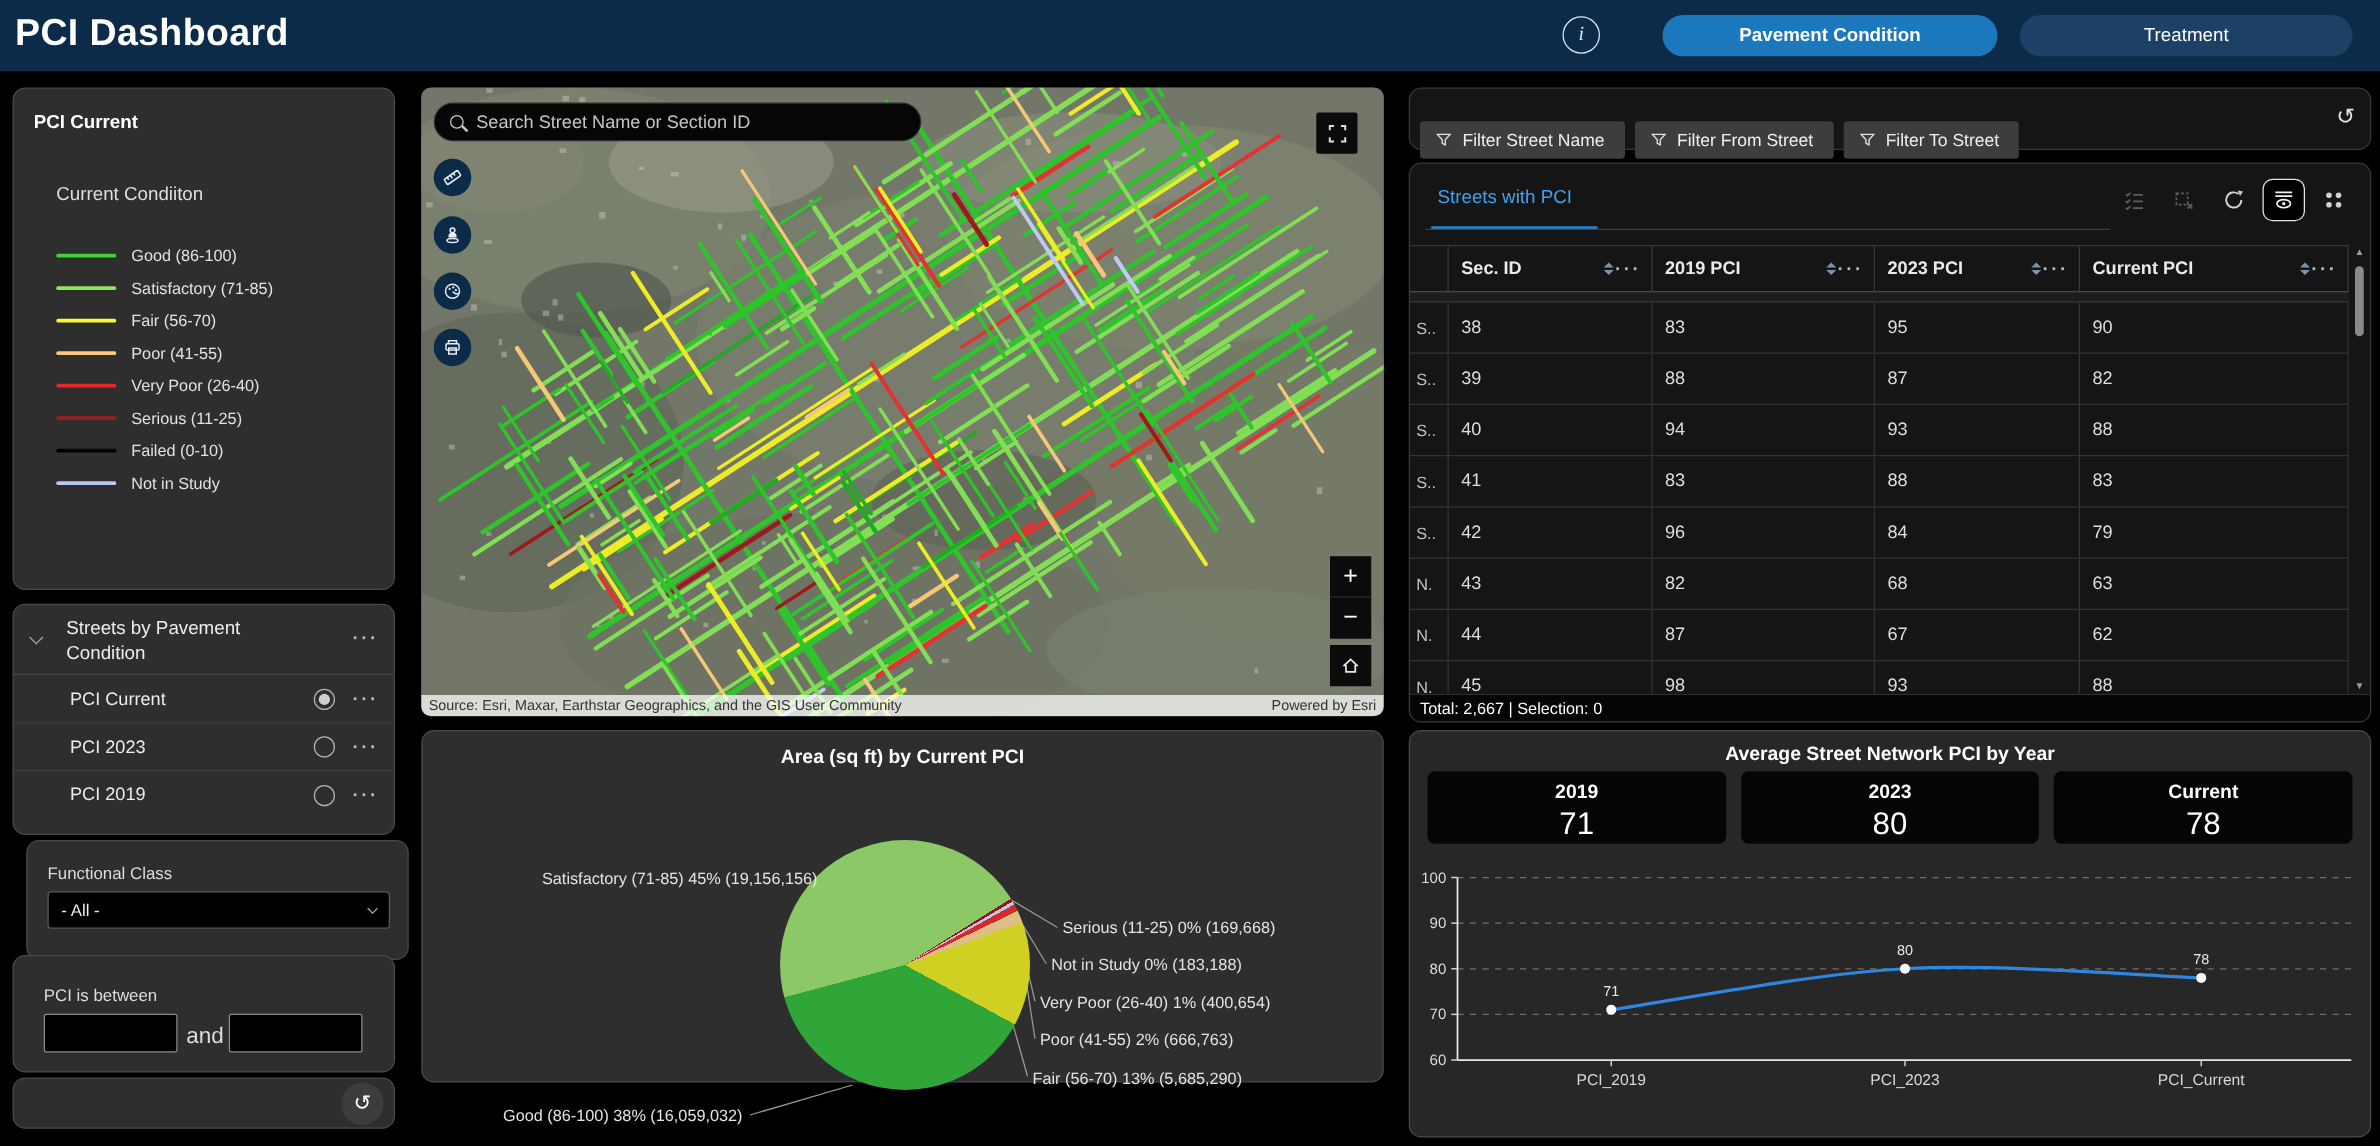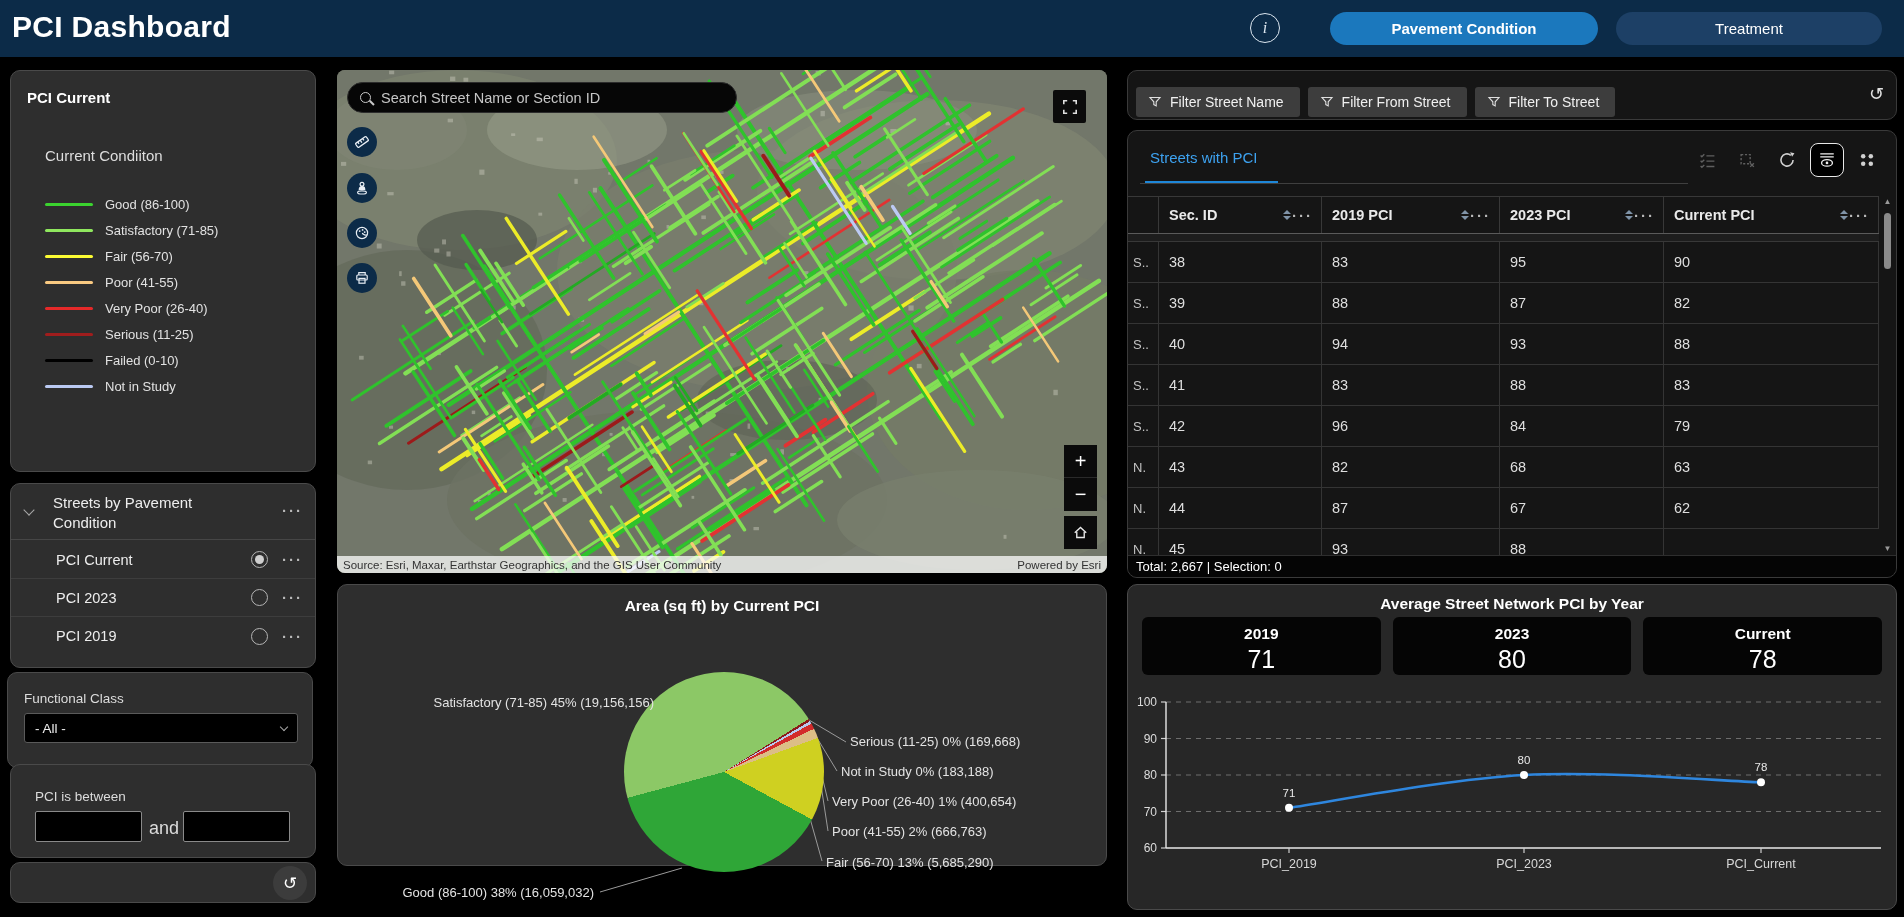--- a/index.html
+++ b/index.html
@@ -77,21 +77,21 @@
     color:#333; font-size:11.5px; display:flex; align-items:center; padding:0 6px; justify-content:space-between; }
 
   
   .pie-panel-title { position:absolute; left:0; right:0; top:12px; text-align:center; color:#fff;
     font-size:15.5px; font-weight:bold; }
   #pie { position:absolute; left:286px; top:87px; width:200px; height:200px; border-radius:50%; cursor:pointer; }
   .pie-lbl { position:absolute; color:#e3e3e3; font-size:13px; white-space:nowrap; }
   #pie-lines { position:absolute; left:0; top:0; pointer-events:none; }
 
   
-  .fbar { display:flex; align-items:center; padding:16px 8px; }
+  .fbar { display:flex; align-items:center; padding:26px 8px; }
   .fbtn { height:30px; background:#3d3d3d; border-radius:3px; color:#f0f0f0; font-size:14px;
     display:flex; align-items:center; padding:0 16px 0 12px; margin-right:8px; cursor:pointer; }
   .fbtn svg { margin-right:8px; }
   .fbar-reset { position:absolute; right:12px; top:12px; color:#e0e0e0; font-size:18px; cursor:pointer; }
 
   
   .tbl-tabrow { position:absolute; left:0; top:0; right:0; height:54px; }
   .tbl-tab { position:absolute; left:22px; top:18px; color:#3da2f0; font-size:15px; cursor:pointer; }
   .tab-underline { position:absolute; left:17px; top:50px; width:133px; height:3px; background:#1e87d8; }
   .tab-baseline { position:absolute; left:12px; top:52px; width:548px; height:1px; background:#3f3f3f; }
@@ -201,21 +201,21 @@
           <span class="dots">···</span>
         </div>
         <div class="sbc-row">
           <span class="lbl">PCI 2019</span>
           <span class="radio"></span>
           <span class="dots">···</span>
         </div>
       </div>
   </div>
 
-  <div class="panel" style="left:7px;top:672px;width:306px;height:96px;">
+  <div class="panel" style="left:21px;top:672px;width:306px;height:96px;">
     <div class="fc-label">Functional Class</div>
     <div class="fc-select">
       <span>- All -</span>
       <span class="chev"></span>
     </div>
   </div>
 
   <div class="panel" style="left:10px;top:764px;width:306px;height:94px;">
     <div class="pb-label">PCI is between</div>
     <input class="pb-input" style="left: 24px;" value="">
@@ -818,20 +818,21 @@
         <div class="tr trow">
           <div class="td name">N.</div>
           <div class="td">44</div>
           <div class="td">87</div>
           <div class="td">67</div>
           <div class="td">62</div>
         </div>
         <div class="tr trow">
           <div class="td name">N.</div>
           <div class="td">45</div>
+          <div class="td">98</div>
           <div class="td">93</div>
           <div class="td">88</div>
         </div>
       </div>
     <div class="vscroll">
       <span class="arr" style="top:0;">▲</span>
       <span class="thumb"></span>
       <span class="arr" style="bottom:0;">▼</span>
     </div>
     <div class="tbl-status">Total: 2,667 | Selection: 0</div>

